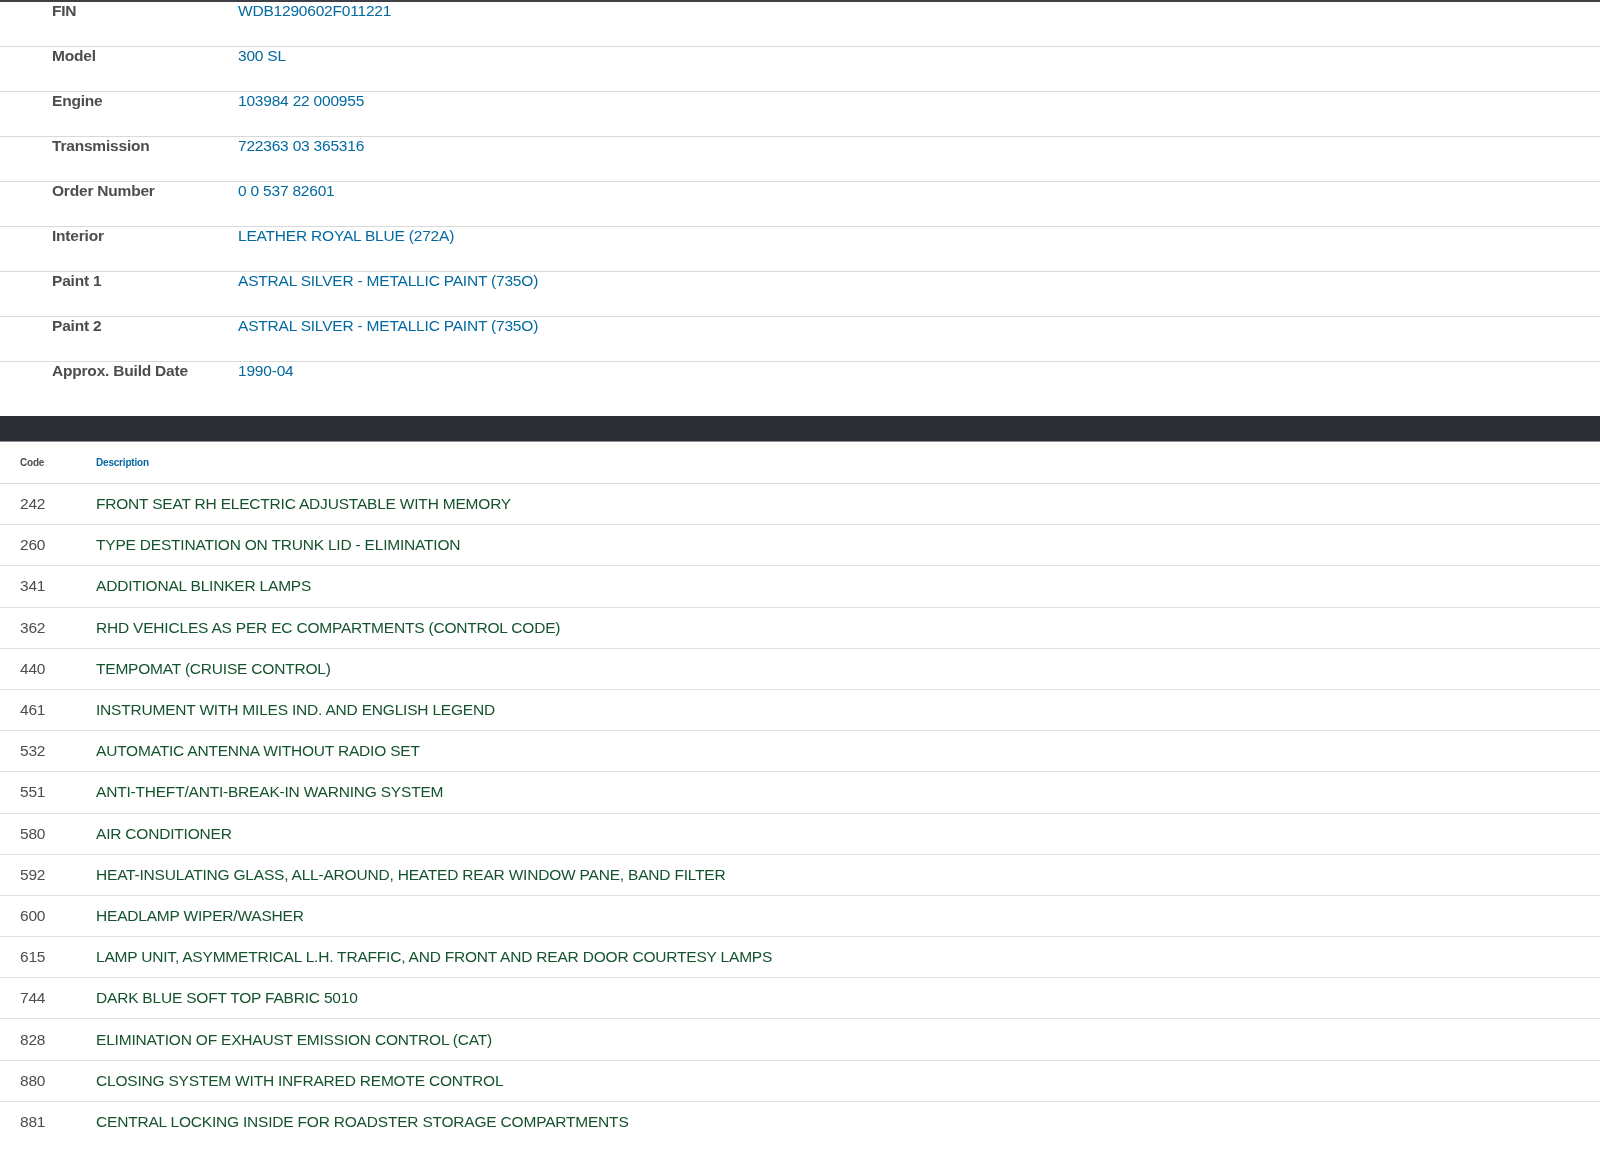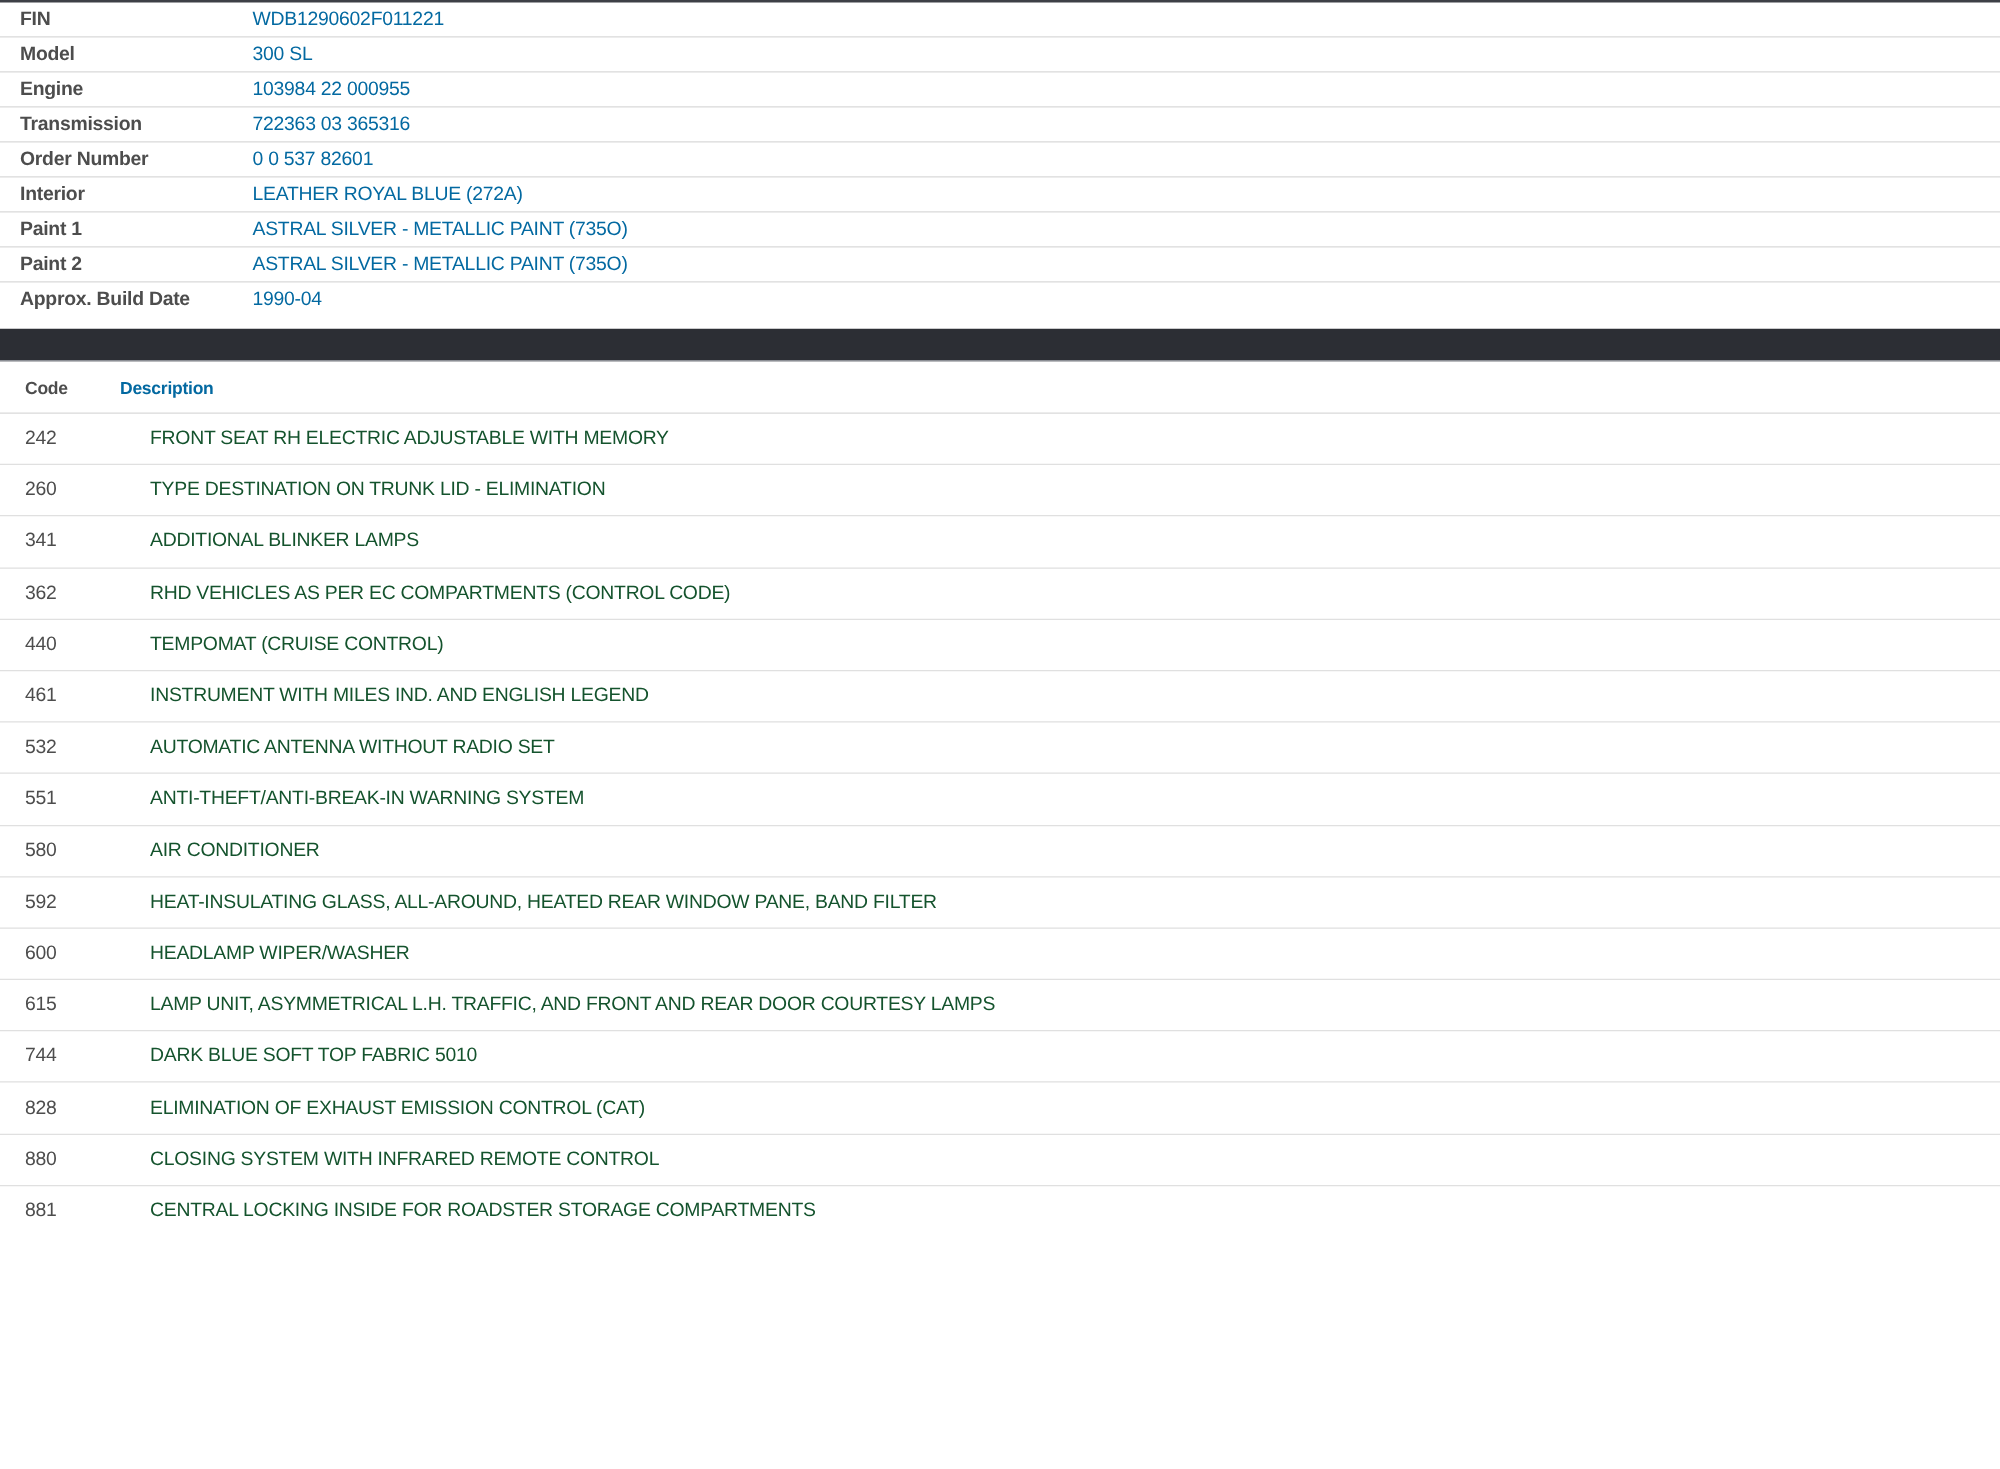--- a/index.html
+++ b/index.html
@@ -13,23 +13,24 @@
 
   .top-border {
     height: 2px;
     background: #3e4046;
   }
 
   
   .kv-table { width: 100%; }
   .kv-row {
     display: flex;
-    align-items: center;
-    height: 28px;
+    align-items: flex-start;
+    height: 45px;
     border-bottom: 1px solid #d9d9d9;
+    padding-left: 36px;
   }
   .kv-row:last-child { border-bottom: none; }
   .kv-label {
     width: 202px;
     padding-left: 16px;
     font-size: 15.5px;
     font-weight: bold;
     color: #4d4d4d;
     flex-shrink: 0;
   }
@@ -46,31 +47,30 @@
     background: #2c2e34;
     border-bottom: 1px solid #8b8e94;
   }
 
   
   .opt-header {
     display: flex;
     align-items: center;
     height: 42px;
     border-bottom: 1px solid #d9d9d9;
-    font-size: 14px;
+    font-size: 10px;
     font-weight: bold;
     color: #4d4d4d;
   }
   .opt-row {
     display: flex;
     align-items: center;
     height: 41.2px;
     border-bottom: 1px solid #e0e0e0;
     font-size: 15.5px;
-    gap: 24px;
   }
   .opt-row:last-child { border-bottom: none; }
   .col-code {
     width: 96px;
     padding-left: 20px;
     flex-shrink: 0;
   }
   .opt-row .col-code { color: #4d4d4d; }
   .col-desc { color: #14532d; white-space: nowrap; }
   .opt-header .col-desc { color: #0369a1; }

